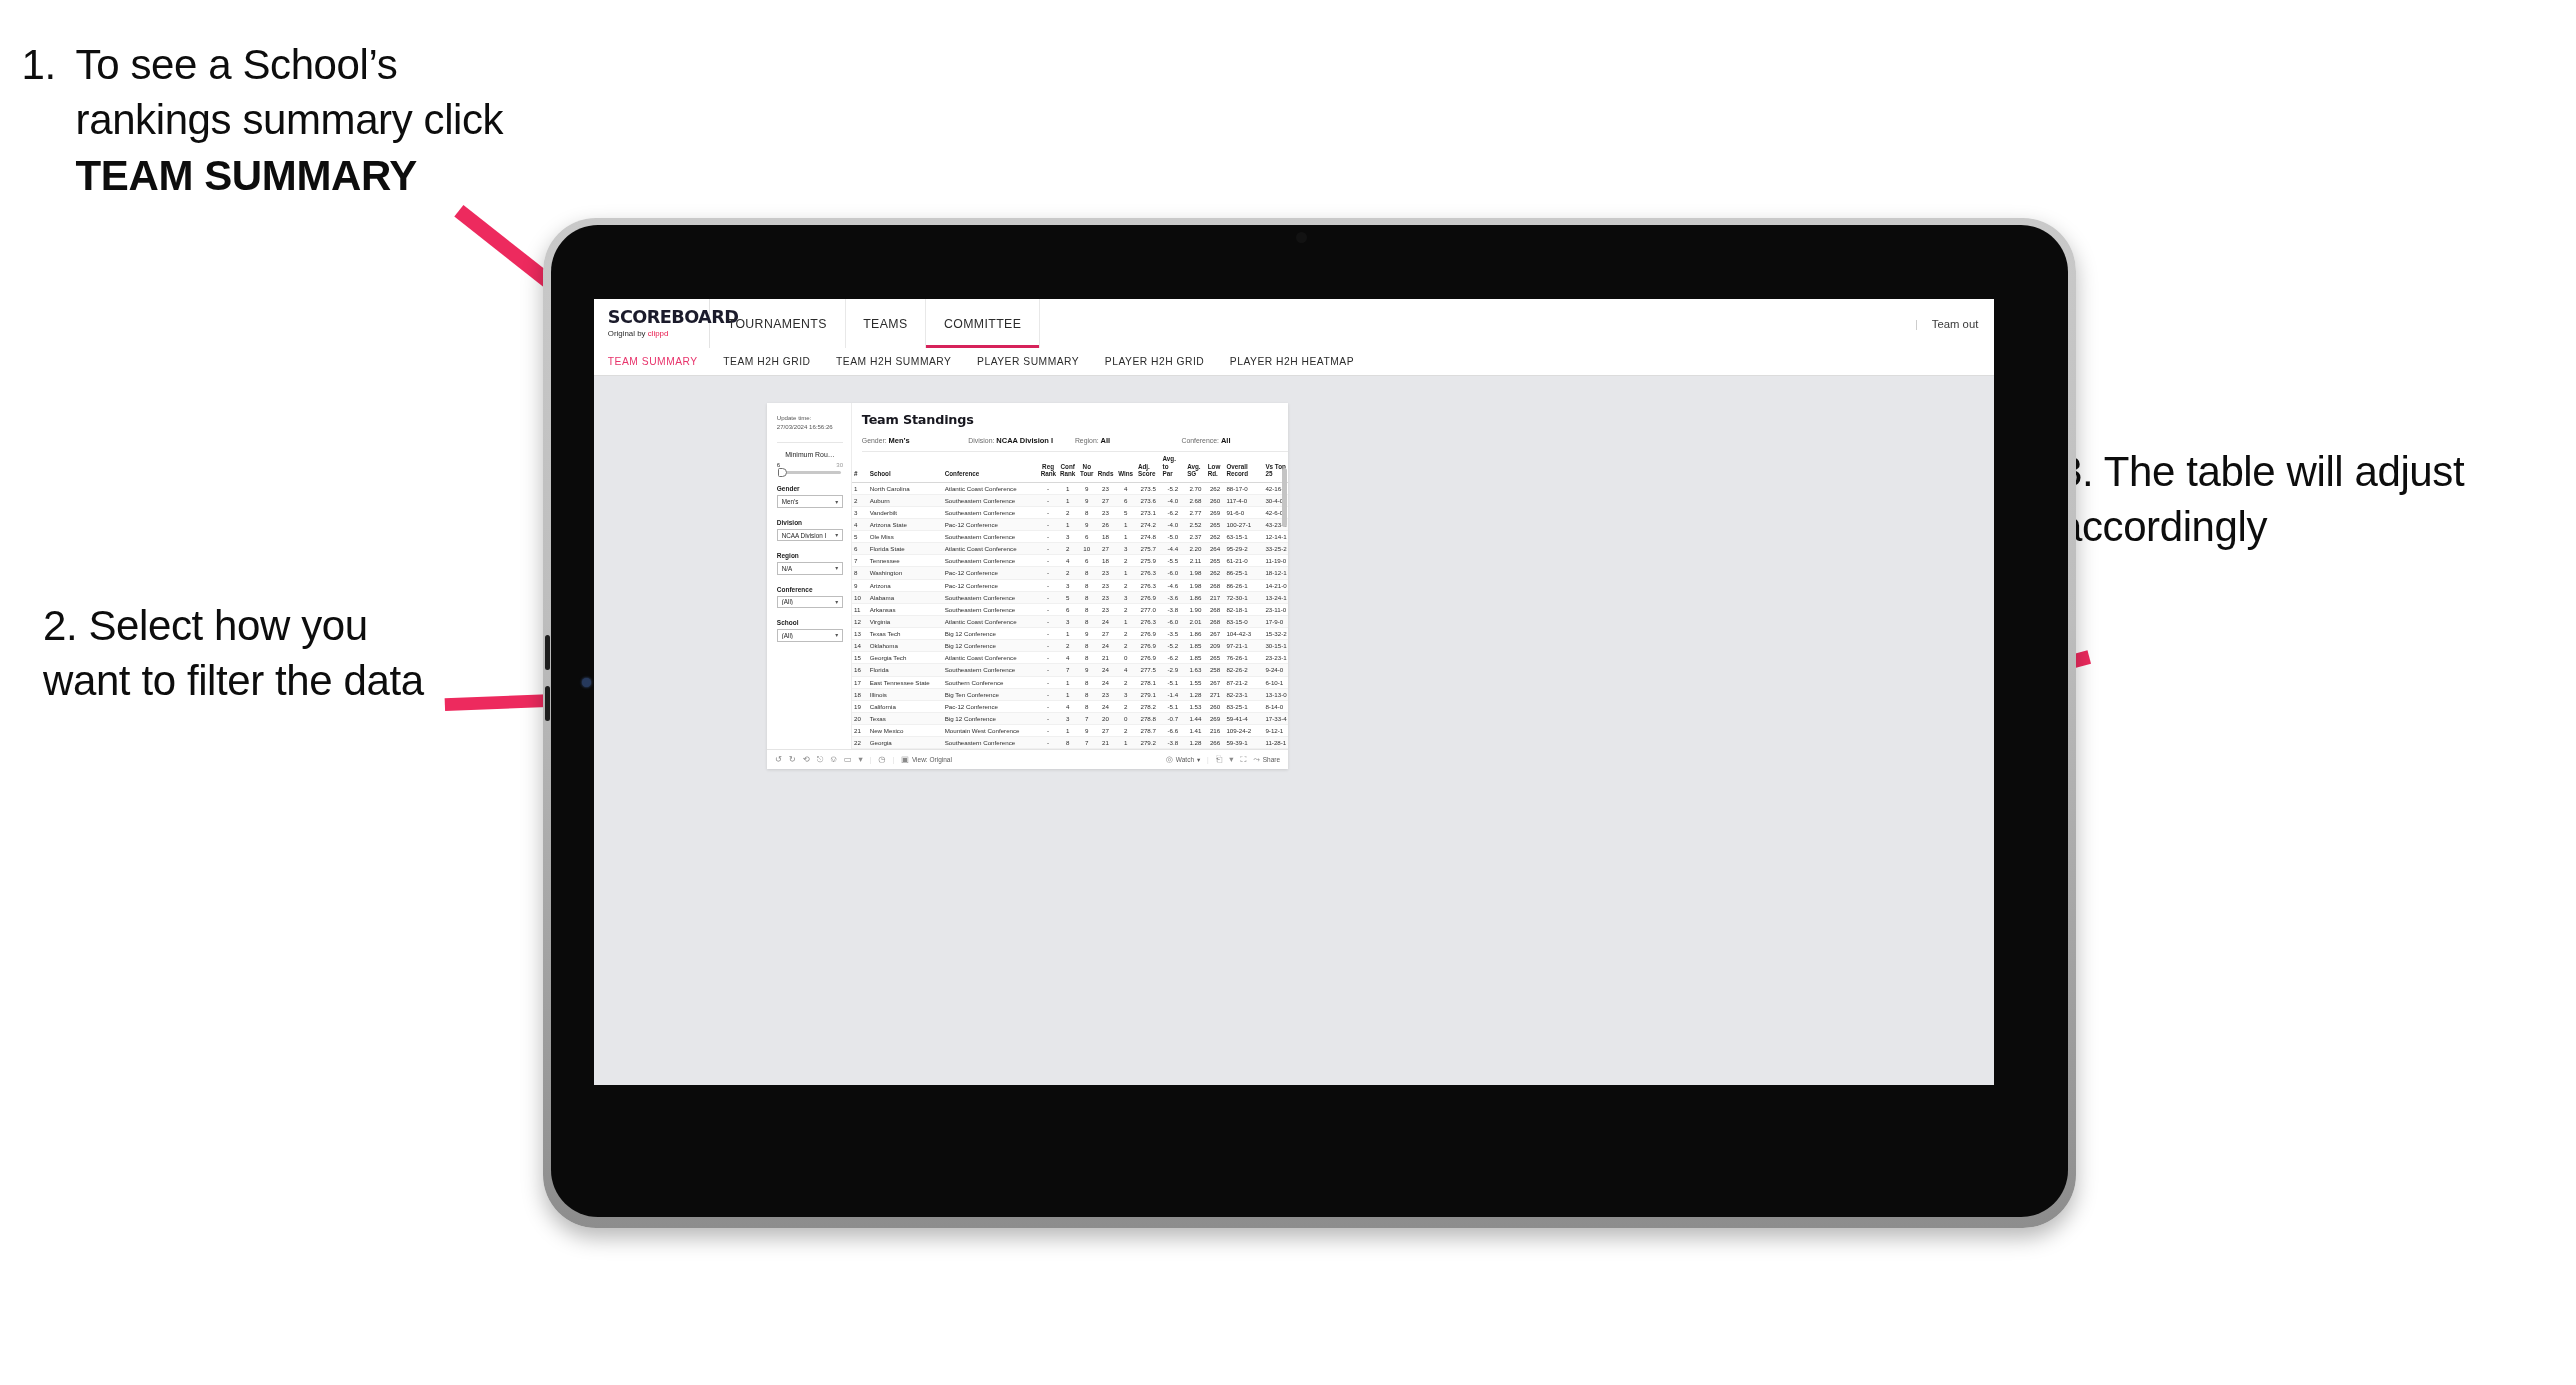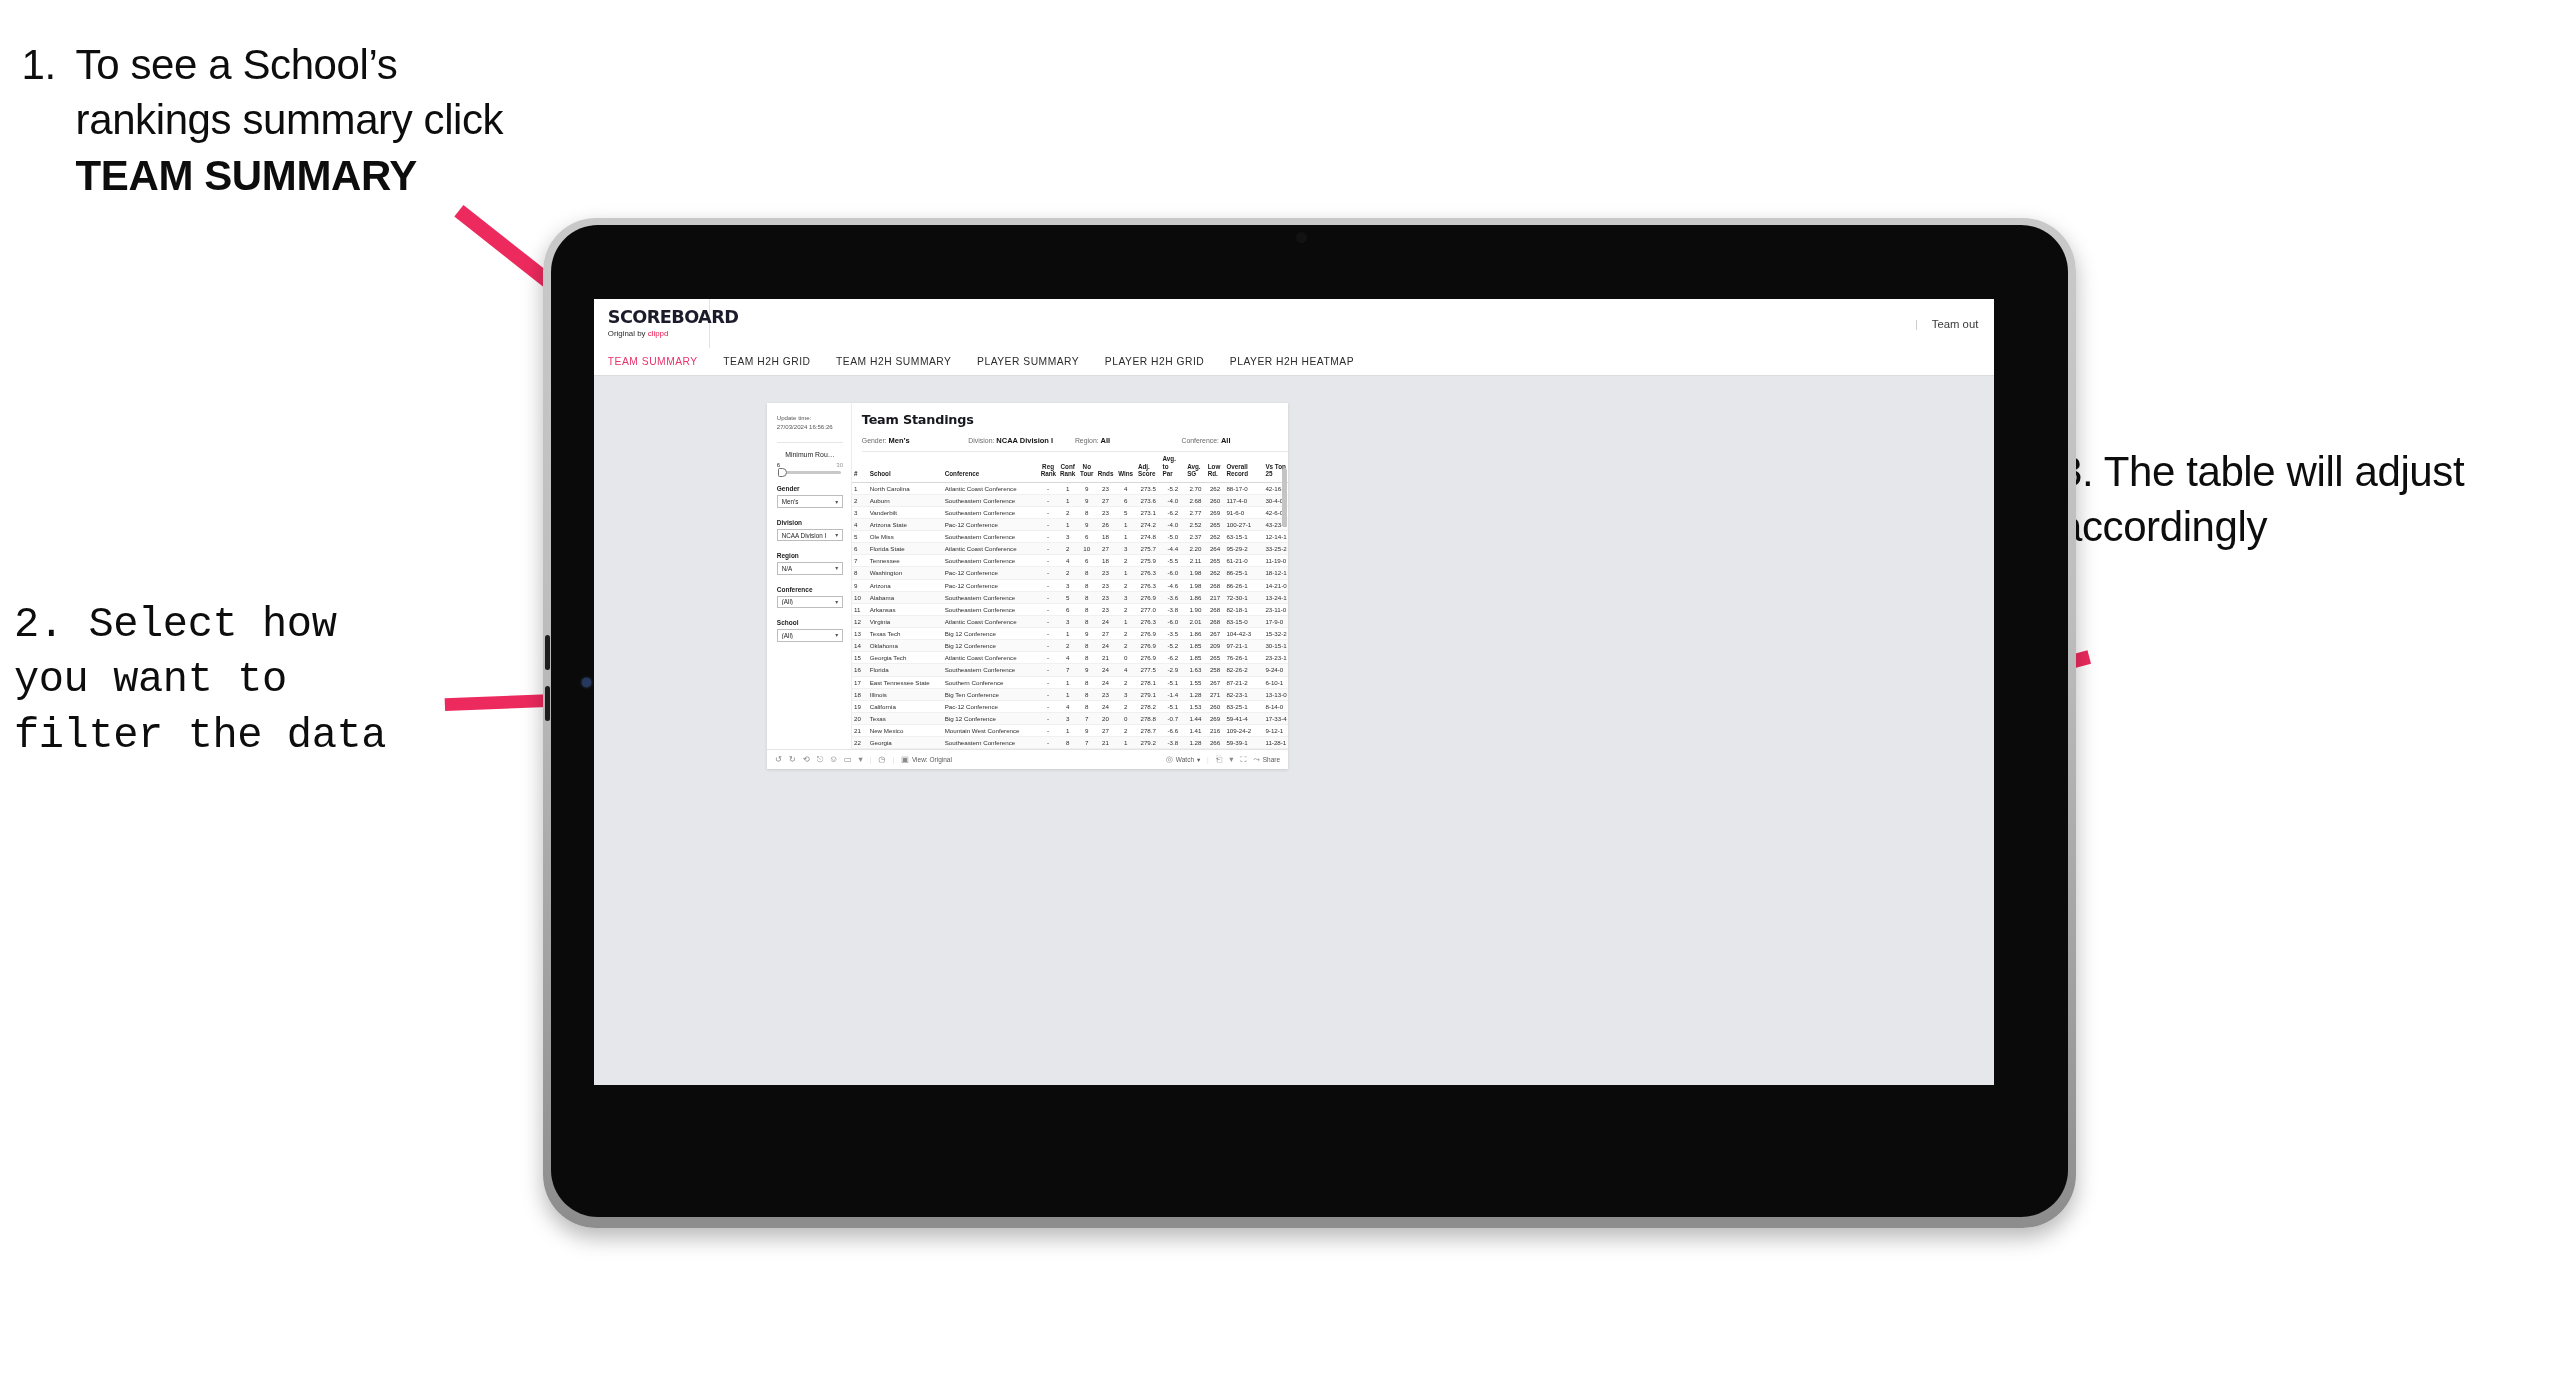--- a/index.html
+++ b/index.html
@@ -8,21 +8,21 @@
 
   #stage { position:relative; width:2576px; height:1386px; background:#fff; }
 
   
   .anno { position:absolute; color:#0d0d0d; font-size:42px; line-height:1.32;
           font-family:"Liberation Sans", sans-serif; letter-spacing:-0.4px; }
   .anno b { font-weight:bold; }
   #anno1 { left:21.6px;  top:37px;  width:511px; }
   #anno1 .num { position:absolute; left:0; top:0; }
   #anno1 .txt { display:block; padding-left:54px; }
-  #anno2 { left:14px;  top:598px; width:413px;font-family:Liberation Mono, monospace; }
+  #anno2 { left:43px;  top:598px; width:413px; }
   #anno3 { left:2059px; top:444px; width:521px; }
 
   
   .arrow { position:absolute; pointer-events:none; }
 
   
   #tablet { position:absolute; left:543px; top:218px; width:1533px; height:1010px;
             background:linear-gradient(180deg,#c9c9c9 0%,#bdbdbd 40%,#8d8d8d 100%);
             border-radius:53px;
             box-shadow:0 9.8px 21.6px rgba(0,0,0,.28); }
@@ -168,20 +168,25 @@
     <div class="btn-side" style="left:2px; top:468px; width:4.9px; height:35px;"></div>
     <div class="lens" style="left:39px; top:460px;"></div>
   </div>
 
   <div id="screen">
 
     <div id="app-header">
       <div id="logo-box">
         <div id="logo-title">SCOREBOARD</div>
         <div id="logo-sub"><span>Original by </span><span class="brand">clippd</span></div>
+      </div>
+      <div class="topnav">
+        <div class="topnav-item">TOURNAMENTS</div>
+        <div class="topnav-item">TEAMS</div>
+        <div class="topnav-item active">COMMITTEE</div>
       </div>
       <div id="signout">
         <span class="sep">|</span>
         <span>Team out</span>
       </div>
     </div>
 
     <div id="subnav">
       <div class="subnav-item active">TEAM SUMMARY</div>
       <div class="subnav-item">TEAM H2H GRID</div>

